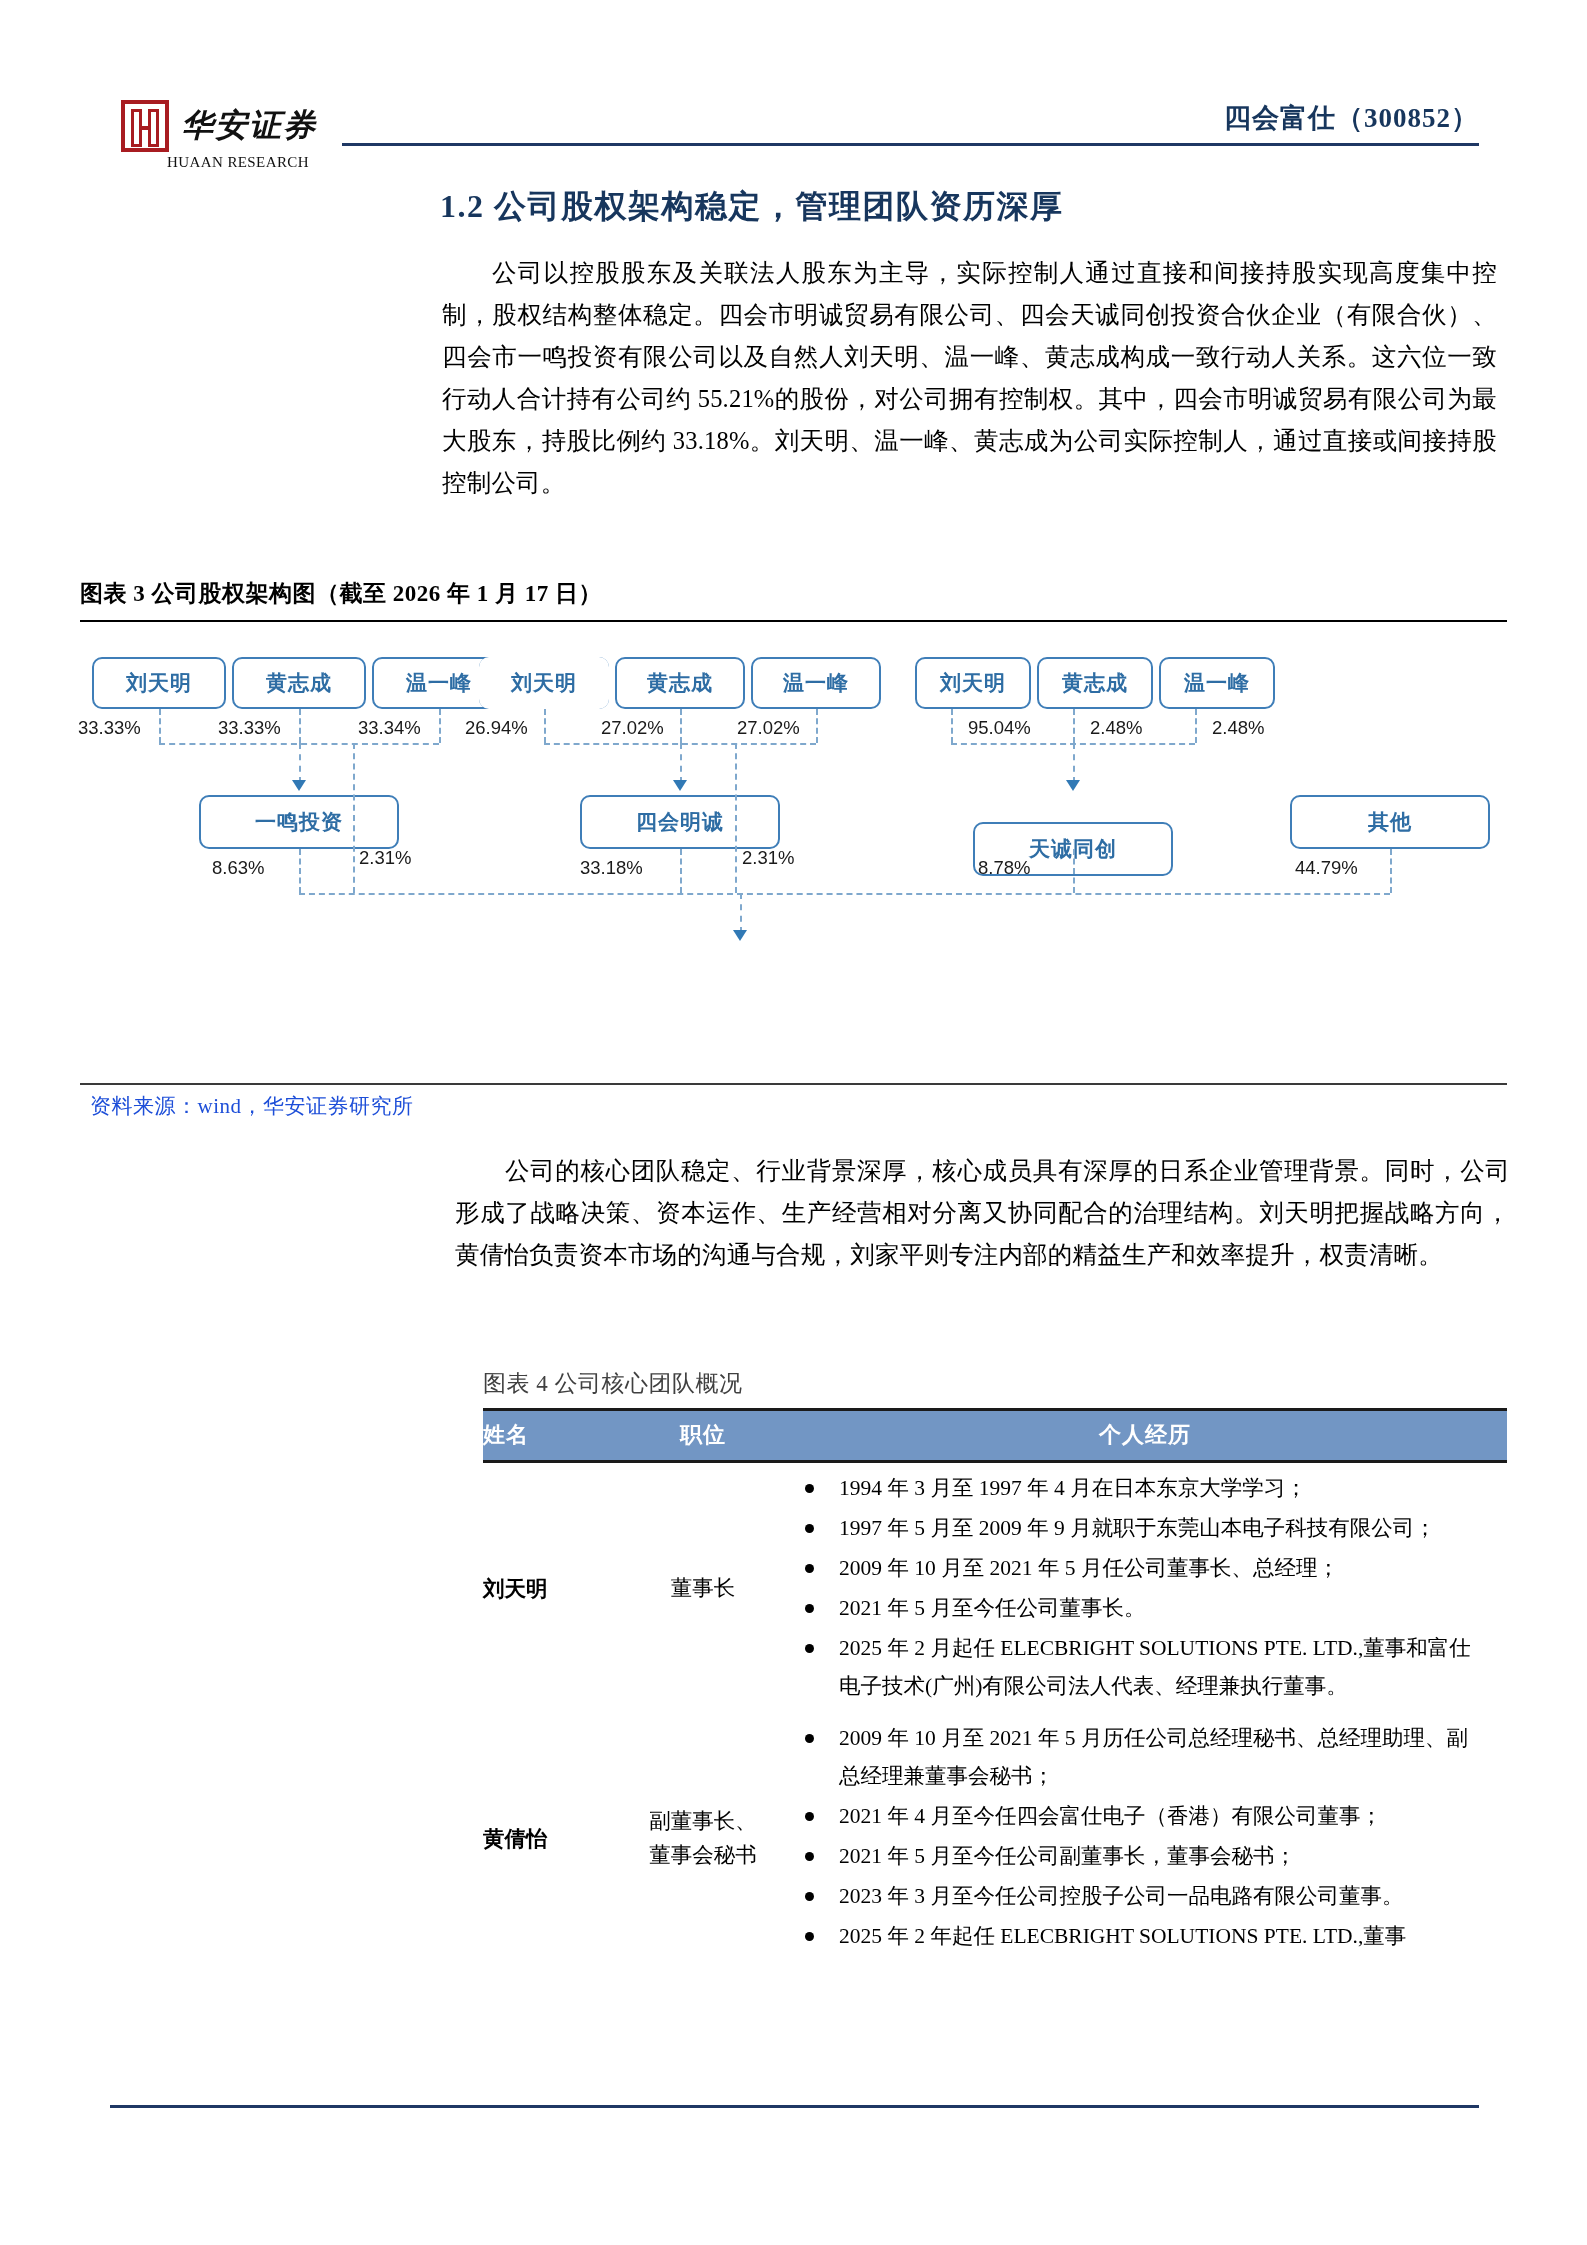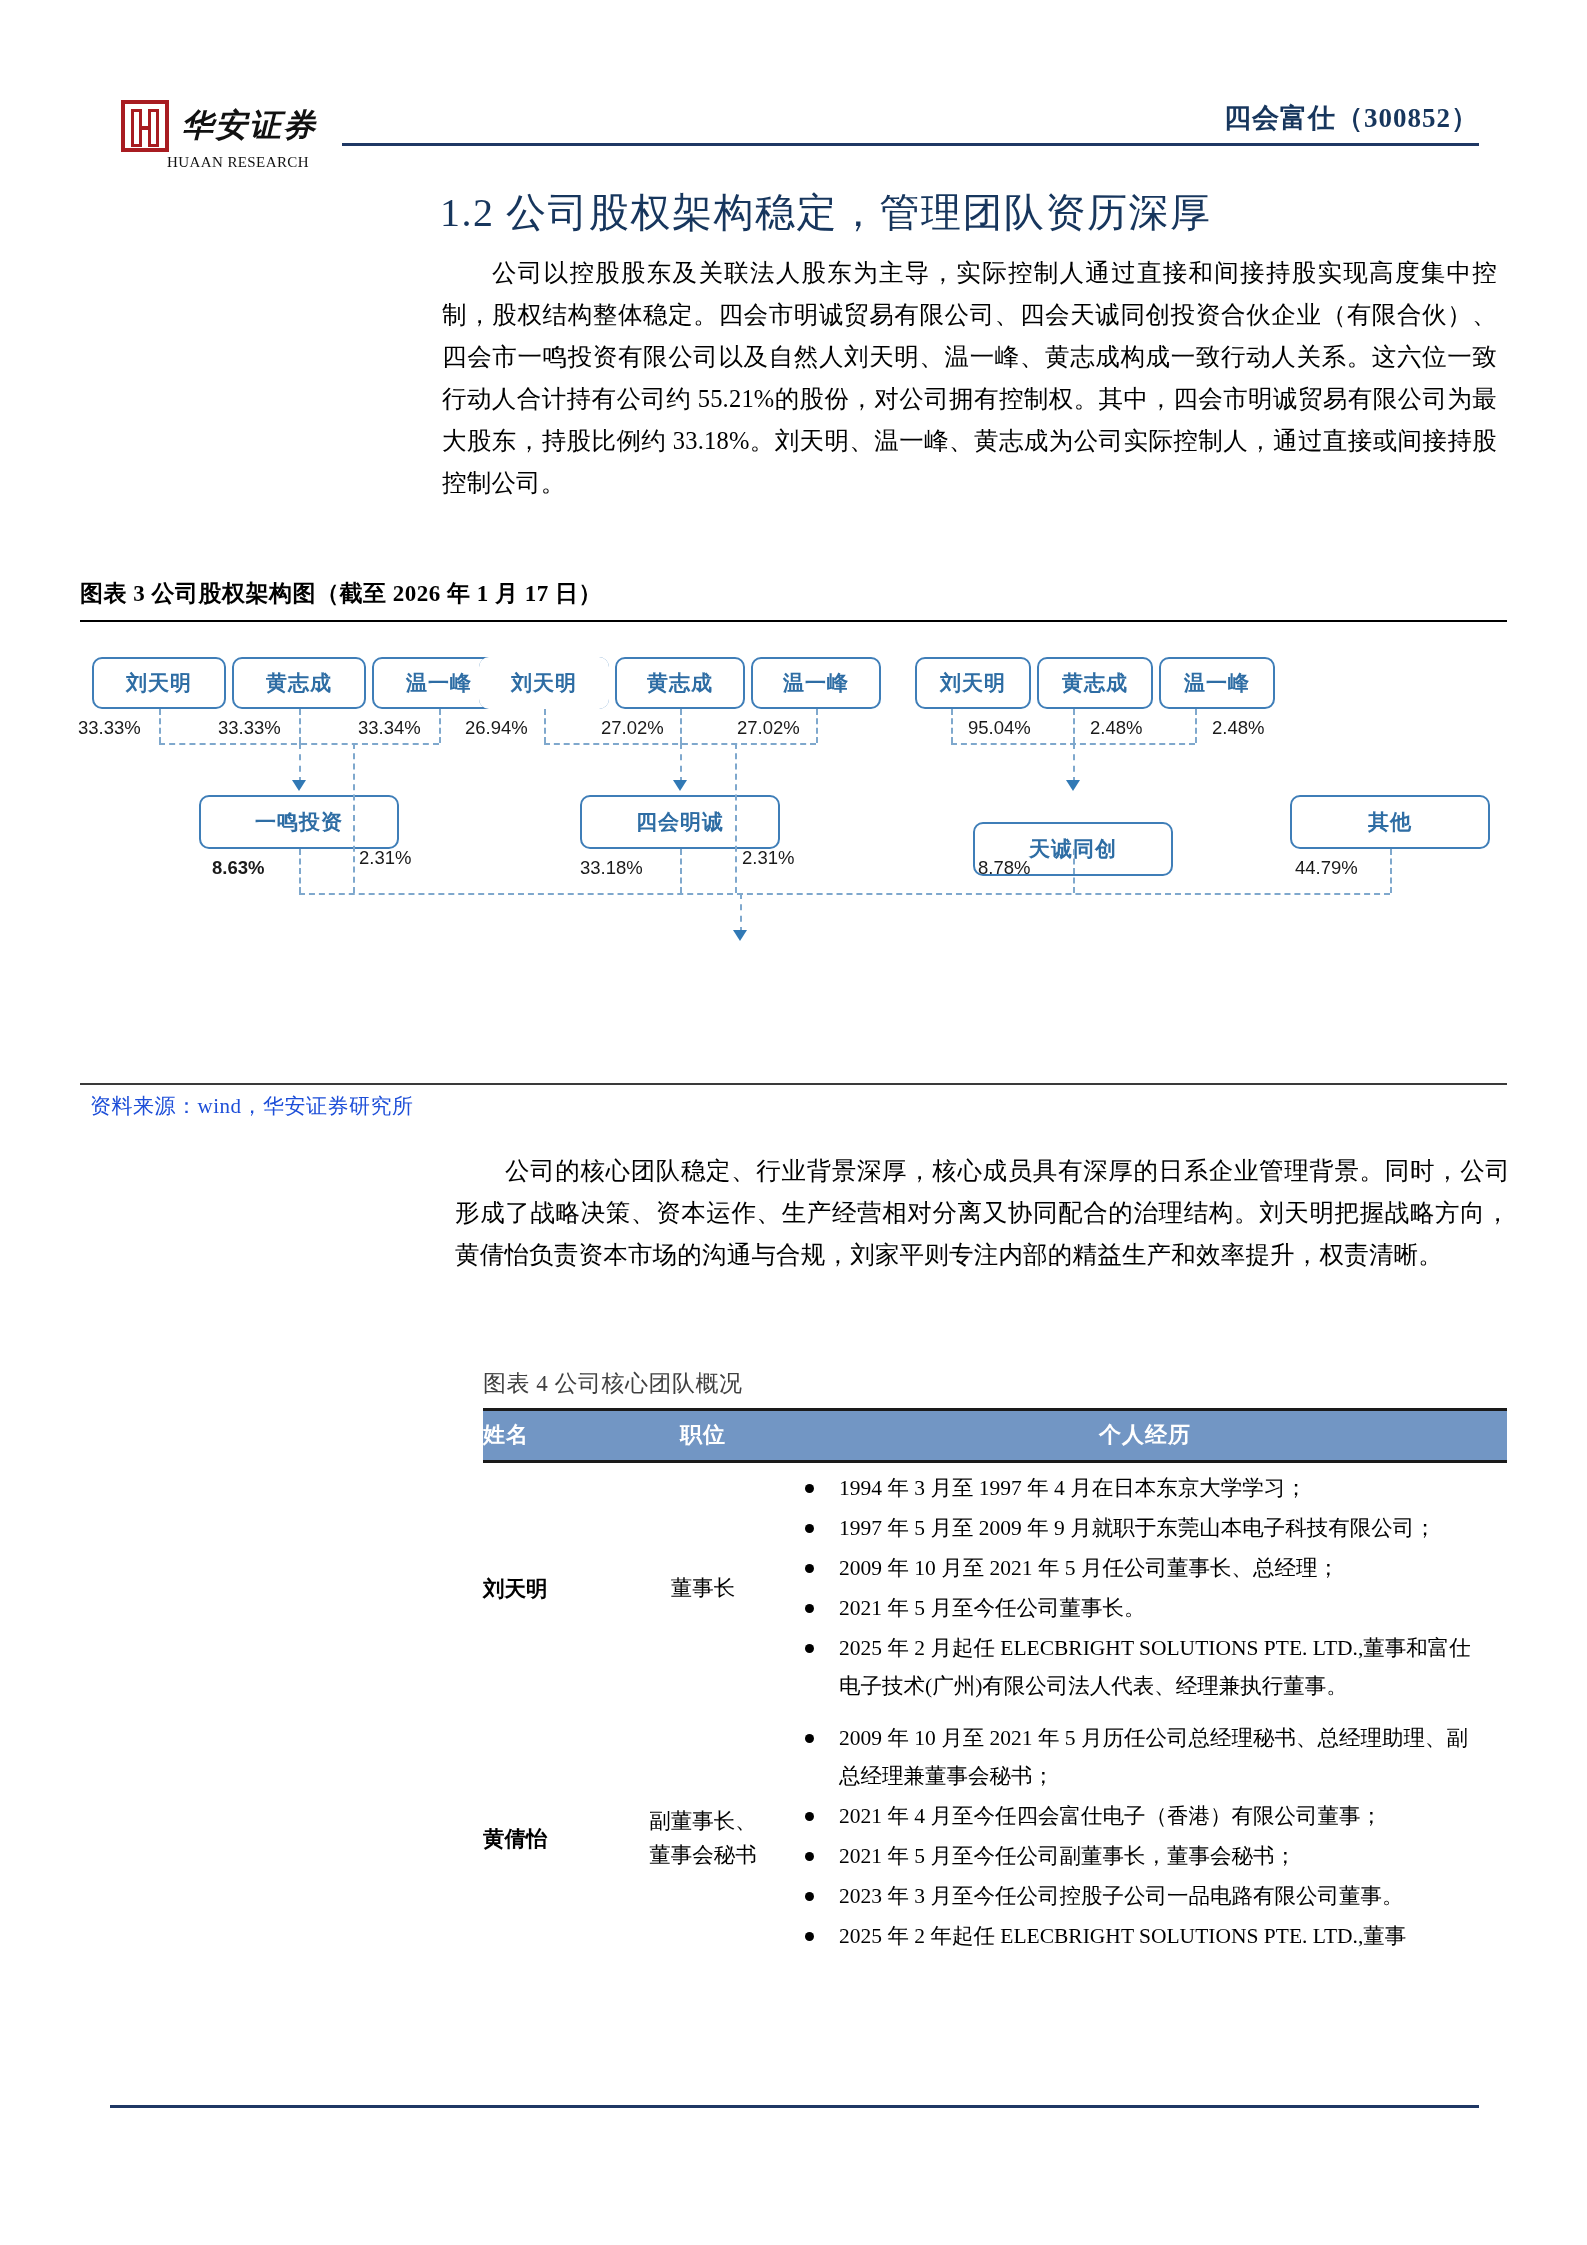--- a/index.html
+++ b/index.html
@@ -108,22 +108,22 @@
     color: #17365d;
     letter-spacing: 1px;
     white-space: nowrap;
   }
 
   
   .section-title {
     position: absolute;
     left: 440px;
     top: 185px;
-    font-size: 40px;
-    font-weight: normal;
+    font-size: 32px;
+    font-weight: bold;
     color: #17365d;
     letter-spacing: 1.5px;
     white-space: nowrap;
   }
 
   
   .para {
     position: absolute;
     font-size: 24.5px;
     line-height: 42px;
@@ -426,21 +426,21 @@
     <div class="node" style="left:500px; top:160px; width:200px; height:54px;">
       <span>四会明诚</span>
     </div>
     <div class="node" style="left:893px; top:160px; width:200px; height:54px;margin-top:27px;">
       <span>天诚同创</span>
     </div>
     <div class="node" style="left:1210px; top:160px; width:200px; height:54px;">
       <span>其他</span>
     </div>
 
-    <div class="pct" style="left:132px; top:222px;font-weight:bold;">8.63%</div>
+    <div class="pct" style="left:132px; top:222px;">8.63%</div>
     <div class="pct" style="left:500px; top:222px;">33.18%</div>
     <div class="pct" style="left:898px; top:222px;">8.78%</div>
     <div class="pct" style="left:1215px; top:222px;">44.79%</div>
 
     <div class="pct" style="left:279px; top:212px;">2.31%</div>
     <div class="pct" style="left:662px; top:212px;">2.31%</div>
 
     <div class="vline" style="left:273px; top:108px; height:150px;"></div>
     <div class="vline" style="left:655px; top:108px; height:150px;"></div>
 

